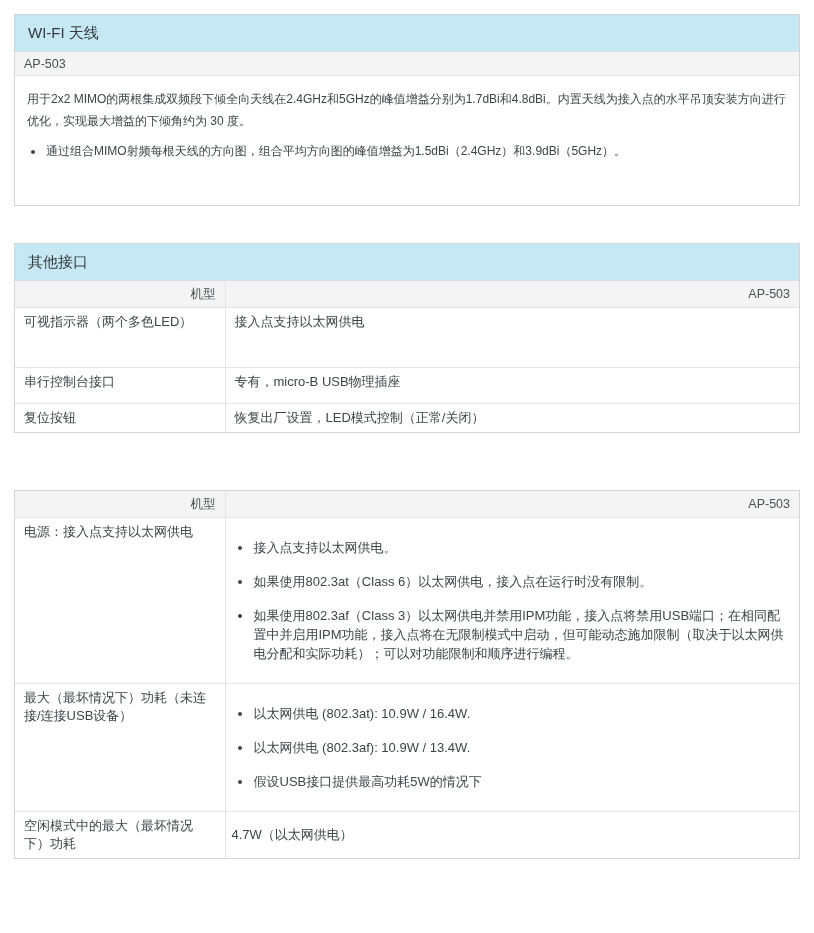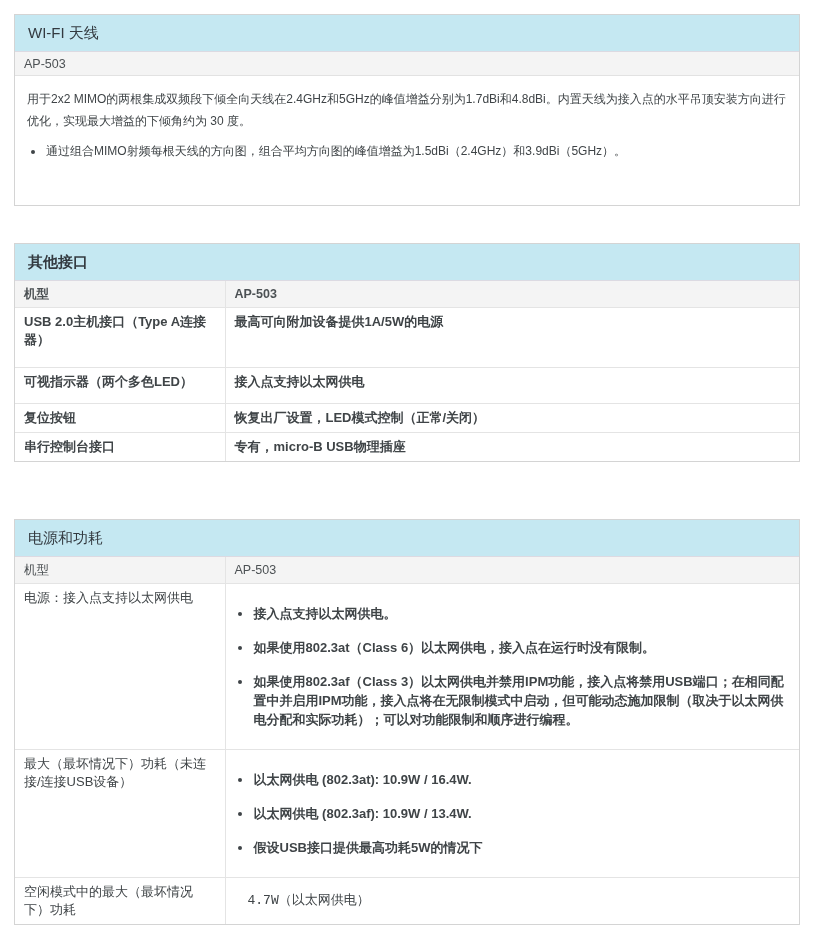--- a/index.html
+++ b/index.html
@@ -11,21 +11,21 @@
   }
   .page { padding:14px 0 0 14px; }
 
   .spec-section {
     width:786px;
     border:1px solid #d4d4d4;
     background:#ffffff;
     box-sizing:border-box;
   }
   .sec-1 { margin-bottom:37px; }
-  .sec-2 { margin-bottom:57px;font-weight:bold; }
+  .sec-2 { margin-bottom:57px; }
 
   .sec-header {
     height:37px;
     background:#c5e8f2;
     display:flex; align-items:center;
     padding:0 13px;
     font-size:15px;
     color:#333a40;
     border-bottom:1px solid #dcdae2;
     box-sizing:border-box;
@@ -72,40 +72,41 @@
     word-break:break-word;
   }
   table.spec-table td + td { border-left:1px solid #e4e4e4; }
   table.spec-table tr + tr td { border-top:1px solid #e4e4e4; }
   table.spec-table tr.model-tr td {
     background:#f4f4f4;
     height:25px;
     padding:4px 9px;
     font-size:12.5px;
     color:#4c5154;
+    text-align:right;
   }
   td.value-cell { padding-left:10px; }
 
   
   #sec-other .data-row:nth-child(2) td { height:60px; }
   #sec-other .data-row:nth-child(3) td { height:36px; }
   #sec-other .data-row:nth-child(4) td { height:23px; }
   #sec-other .data-row:nth-child(5) td { height:26px; }
   #sec-other .data-row:nth-child(6) td { height:23px; }
   #sec-other .data-row:nth-child(7) td { height:23px; }
 
   
   #sec-power .data-row:nth-child(2) td { height:146px; }
   #sec-power .data-row:nth-child(3) td { height:63px; }
   #sec-power .data-row:nth-child(4) td { height:39px; }
   #sec-power .data-row:nth-child(5) td { height:40px; }
   #sec-power td.value-cell { vertical-align:middle; }
   #sec-power td.label-cell { vertical-align:top; }
-  #sec-power td.plain-value { padding-left:22px;font-family:Liberation Mono, monospace; }
-  #sec-power ul.bullets li { margin:15px 0;font-weight:bold; }
+  #sec-power td.plain-value { padding-left:6px; }
+  #sec-power ul.bullets li { margin:15px 0; }
 </style>
 </head>
 <body>
 
 <div class="page">
 
   <section class="spec-section sec-1">
     <div class="sec-header">
       <span>WI-FI 天线</span>
     </div>
@@ -128,43 +129,36 @@
       <colgroup>
           <col class="c1">
           <col class="c2">
         </colgroup>
       <tbody>
         <tr class="model-tr">
           <td class="label-cell">机型</td>
           <td class="value-cell">AP-503</td>
         </tr>
           <tr class="data-row">
-            <td class="label-cell">USB 2.0主机接口（Type A连接器）</td>
-            <td class="value-cell plain-value">最高可向附加设备提供1A/5W的电源</td>
-          </tr>
-          <tr class="data-row">
             <td class="label-cell">可视指示器（两个多色LED）</td>
             <td class="value-cell plain-value">接入点支持以太网供电</td>
           </tr>
           <tr class="data-row">
+            <td class="label-cell">串行控制台接口</td>
+            <td class="value-cell plain-value">专有，micro-B USB物理插座</td>
+          </tr>
+          <tr class="data-row">
             <td class="label-cell">复位按钮</td>
             <td class="value-cell plain-value">恢复出厂设置，LED模式控制（正常/关闭）</td>
-          </tr>
-          <tr class="data-row">
-            <td class="label-cell">串行控制台接口</td>
-            <td class="value-cell plain-value">专有，micro-B USB物理插座</td>
           </tr>
         </tbody>
     </table>
   </section>
 
   <section class="spec-section sec-3">
-    <div class="sec-header">
-      <span>电源和功耗</span>
-    </div>
     <table class="spec-table" id="sec-power">
       <colgroup>
           <col class="c1">
           <col class="c2">
         </colgroup>
       <tbody>
         <tr class="model-tr">
           <td class="label-cell">机型</td>
           <td class="value-cell">AP-503</td>
         </tr>

